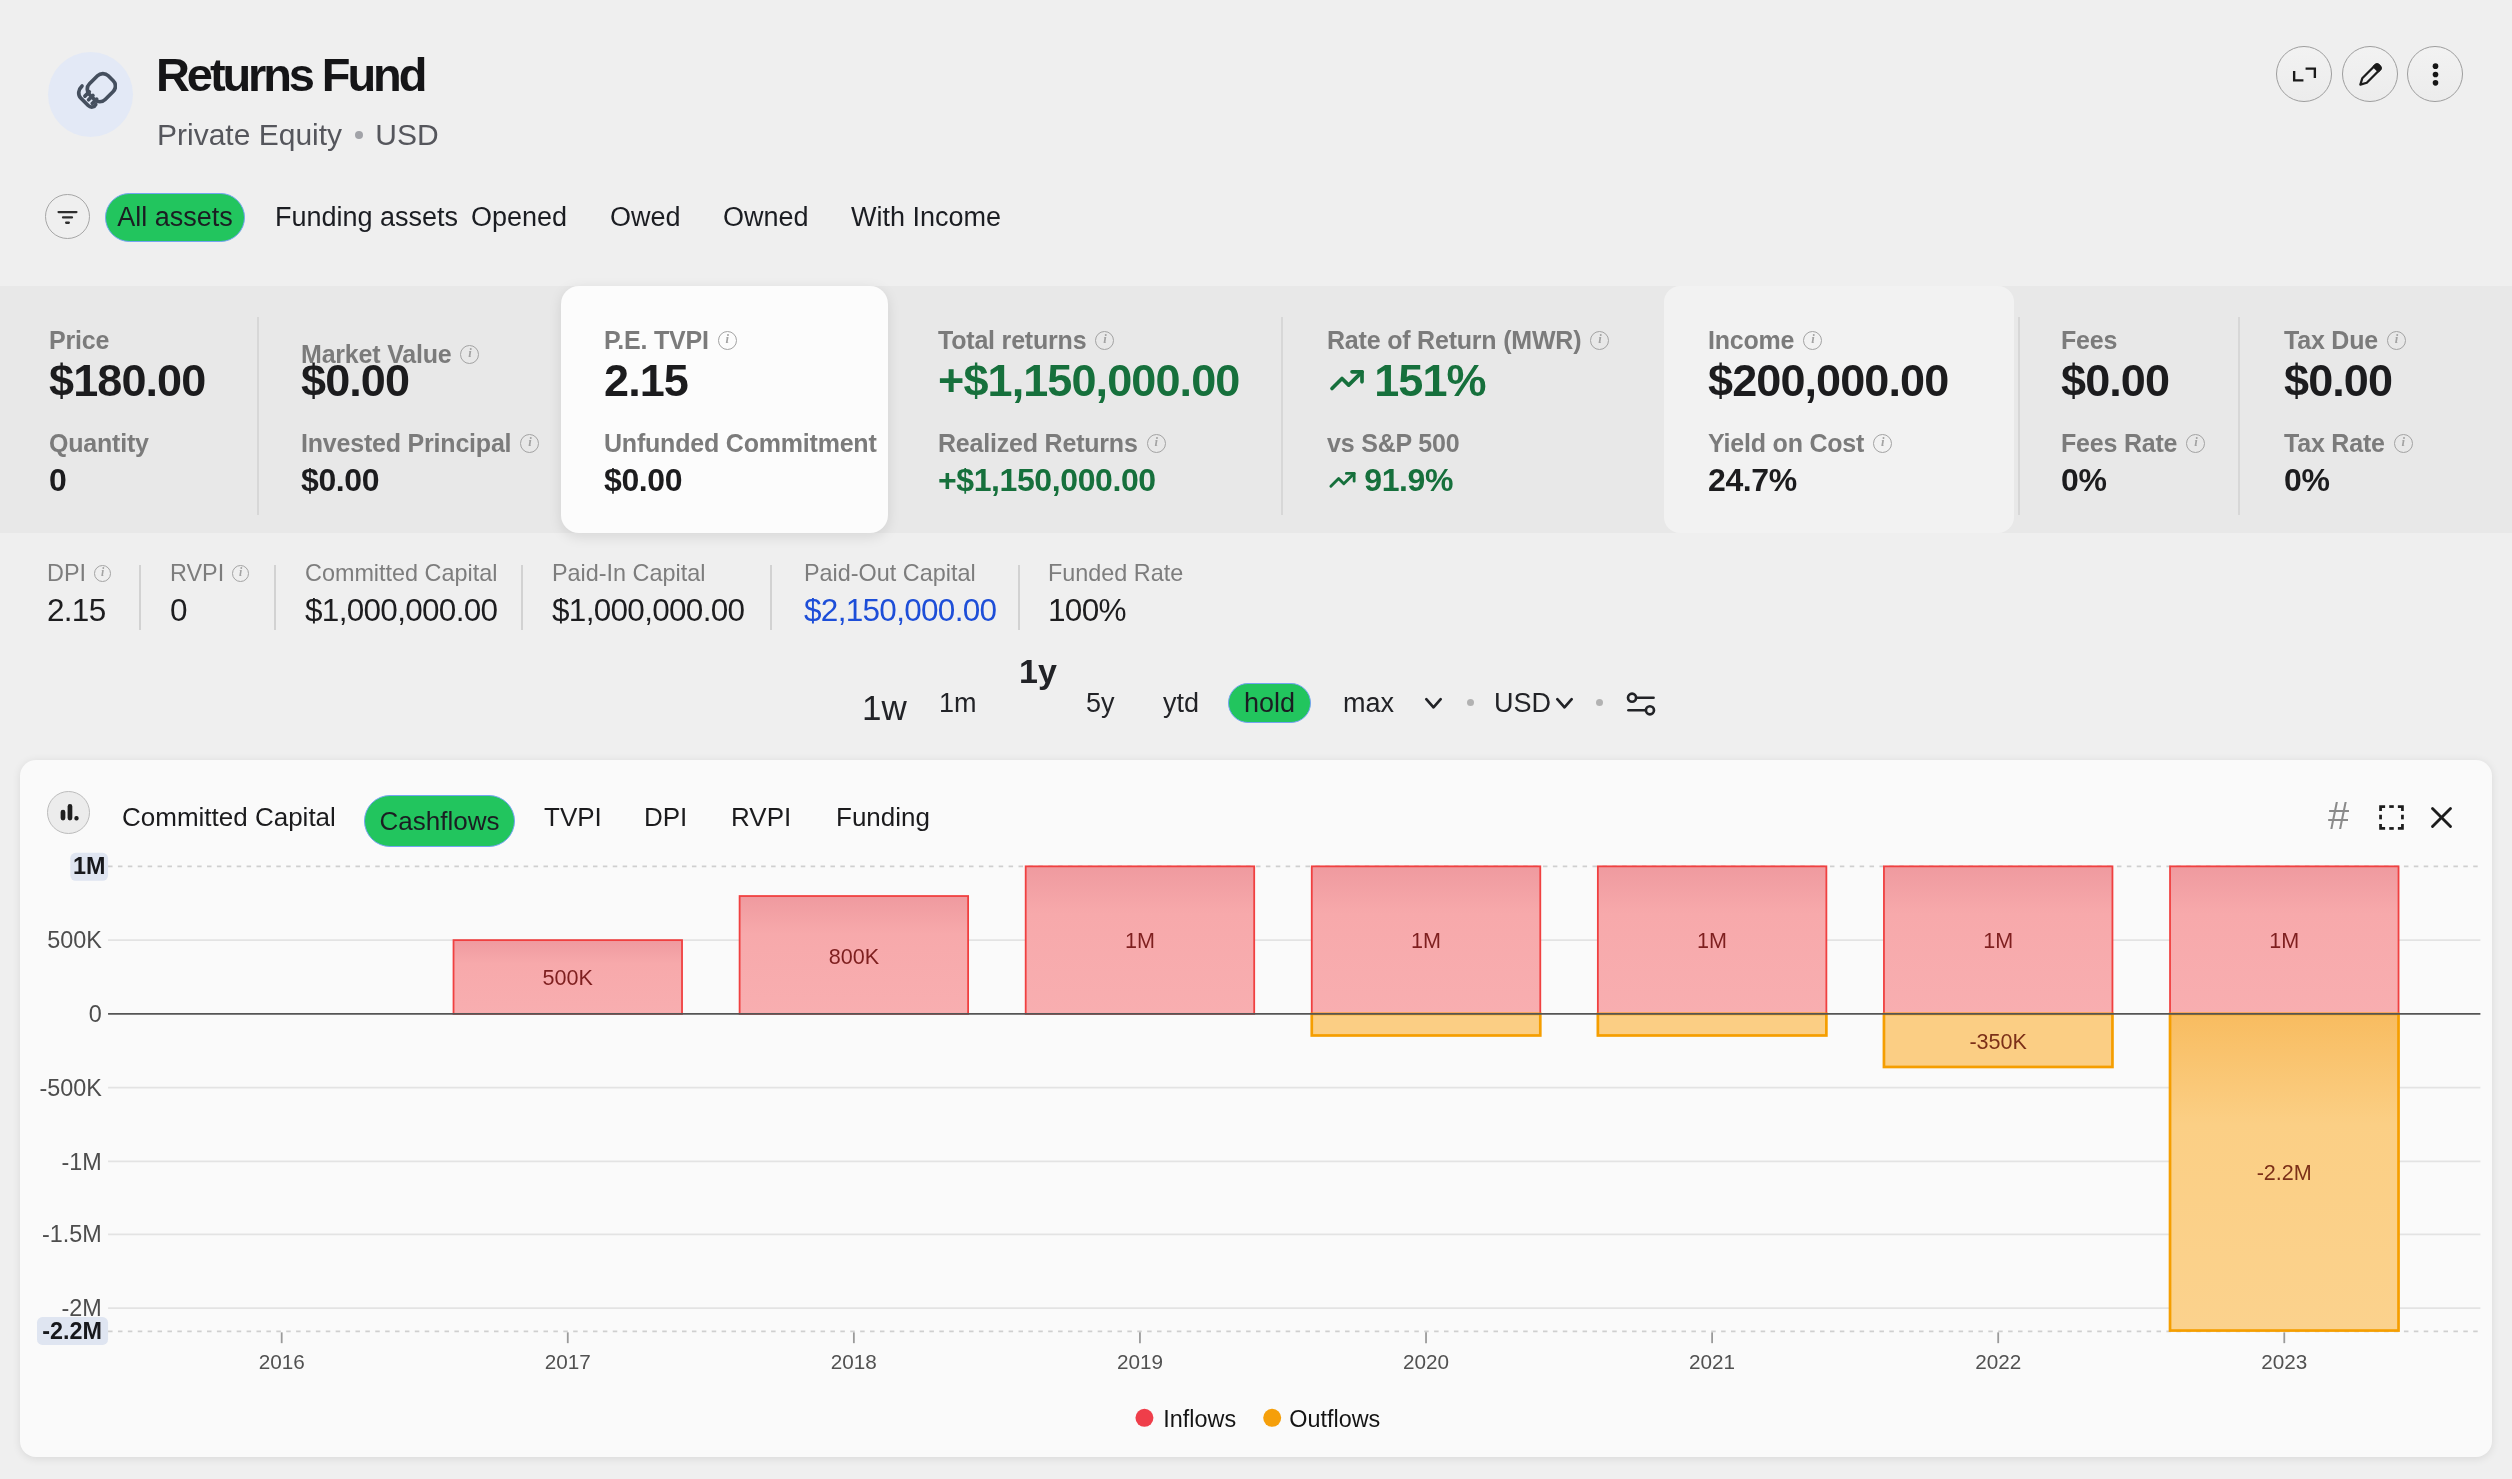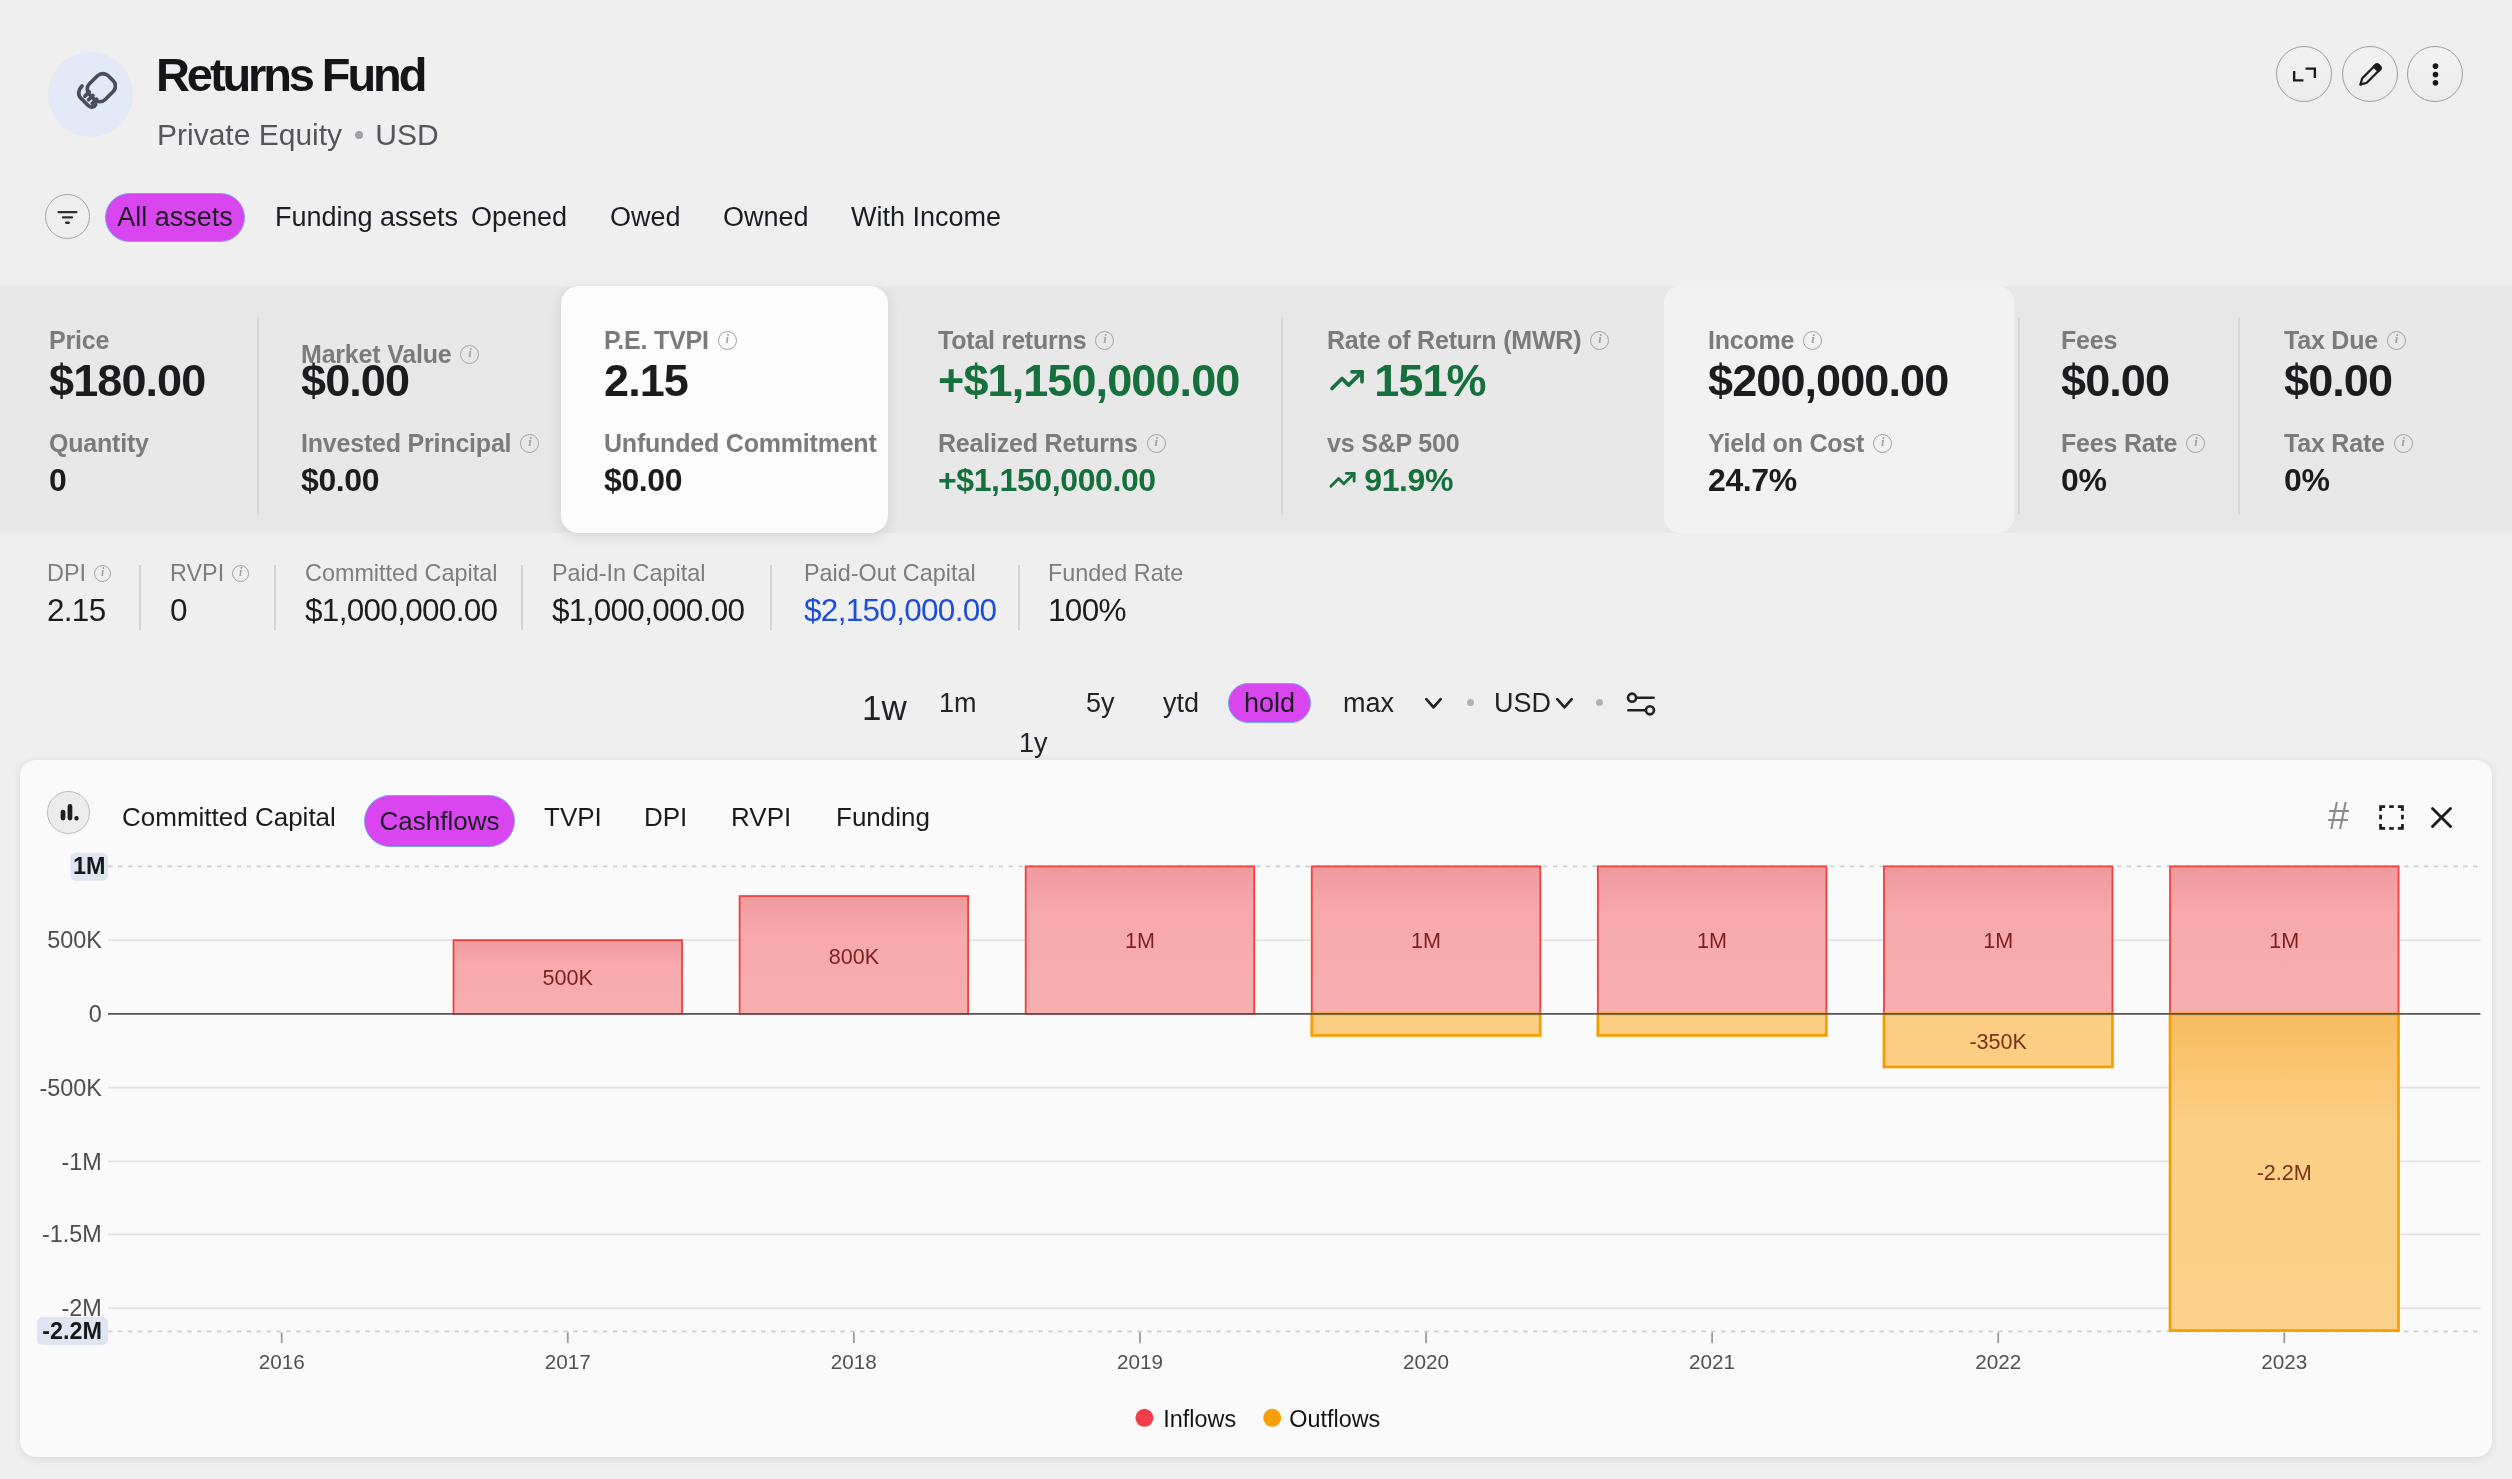--- a/index.html
+++ b/index.html
@@ -6,21 +6,21 @@
   html,body { width:2512px; height:1479px; overflow:hidden; }
   body { background:#efefef; font-family:"Liberation Sans", sans-serif; position:relative; }
   .abs { position:absolute; }
   .ctr { display:flex; align-items:center; justify-content:center; }
   .lbl { font-weight:bold; color:#7b7b7b; font-size:25px; letter-spacing:-0.2px; white-space:nowrap; display:flex; align-items:center; gap:9px;}
   .val { font-weight:bold; color:#1c1c1e; font-size:45px; letter-spacing:-0.9px; white-space:nowrap;}
   .sval { font-weight:bold; color:#1c1c1e; font-size:32px; letter-spacing:-0.4px; white-space:nowrap;}
   .green { color:#16703c; }
   .vdiv { position:absolute; width:1.8px; background:#d7d7d7; }
   .info { display:inline-block; width:19px; height:19px; border:1.8px solid #a3a3a3; border-radius:50%; color:#a3a3a3; font-size:12.6px; font-weight:bold; text-align:center; line-height:15.3px; font-family:"Liberation Serif",serif; font-style:italic; flex:0 0 auto; }
-  .pill { border-radius:899px; background:#d946ef; border:1.8px solid #74a4f1; display:flex; align-items:center; justify-content:center; color:#1b1d22; }
+  .pill { border-radius:899px; background:#22c55e; border:1.8px solid #74a4f1; display:flex; align-items:center; justify-content:center; color:#1b1d22; }
   .circbtn { border-radius:50%; border:1.8px solid #9e9e9e; background:linear-gradient(180deg,#f2f2f2,#ececec); display:flex; align-items:center; justify-content:center; }
 </style>
 </head>
 <body>
 
 <div class="abs ctr" style="left:48px;top:52px;width:85px;height:85px;border-radius:50%;background:#e3e9f6;">
   <svg width="52" height="52" viewBox="0 0 48 48" fill="none" stroke="#454f5e" stroke-width="3.4" stroke-linecap="round" stroke-linejoin="round">
     <g transform="translate(1.2,-0.8)">
     <rect x="22" y="5.5" width="20.5" height="24.5" rx="7" transform="rotate(45 32 18)"></rect>
     <path d="M17.2 25.8 L21.2 21.8"></path>
@@ -140,21 +140,21 @@
 <div class="abs" style="left:1048px;top:560px;font-size:23.4px;color:#7d7d7d;">Funded Rate</div>
 <div class="abs" style="left:1048px;top:592px;font-size:31.5px;color:#1d1d1f;letter-spacing:-0.7px;">100%</div>
 <div class="vdiv" style="left:139px;top:565px;height:65px;background:#d2d2d2;"></div>
 <div class="vdiv" style="left:274px;top:565px;height:65px;background:#d2d2d2;"></div>
 <div class="vdiv" style="left:521px;top:565px;height:65px;background:#d2d2d2;"></div>
 <div class="vdiv" style="left:770px;top:565px;height:65px;background:#d2d2d2;"></div>
 <div class="vdiv" style="left:1018px;top:565px;height:65px;background:#d2d2d2;"></div>
 
 <div class="abs" style="left:862px;top:688px;font-size:35px;font-weight:500;color:#222327;">1w</div>
 <div class="abs" style="left:939px;top:688px;font-size:27px;font-weight:500;color:#222327;">1m</div>
-<div class="abs" style="left:1019px;top:728px;font-size:27px;font-weight:400;color:#222327;">1y</div>
+<div class="abs" style="left:1019px;top:652px;font-size:34px;font-weight:700;color:#222327;">1y</div>
 <div class="abs" style="left:1086px;top:688px;font-size:27px;font-weight:500;color:#222327;">5y</div>
 <div class="abs" style="left:1163px;top:688px;font-size:27px;font-weight:500;color:#222327;">ytd</div>
 <div class="abs pill" style="left:1228px;top:683px;width:83px;height:40px;font-size:27px;font-weight:500;">hold</div>
 <div class="abs" style="left:1343px;top:688px;font-size:27px;font-weight:500;color:#222327;">max</div>
 <svg class="abs" style="left:1418px;top:692px;" width="31" height="23.4" viewBox="0 0 34 26" fill="none" stroke="#222327" stroke-width="3" stroke-linecap="round" stroke-linejoin="round">
     <polyline points="9,8 17,17 25,8"></polyline>
   </svg>
 <div class="abs" style="left:1467px;top:699px;width:7.2px;height:7.2px;border-radius:50%;background:#b2b2b2;"></div>
 <div class="abs" style="left:1494px;top:688px;font-size:27px;font-weight:500;color:#222327;">USD</div>
 <svg class="abs" style="left:1549px;top:692px;" width="31" height="23.4" viewBox="0 0 34 26" fill="none" stroke="#222327" stroke-width="3" stroke-linecap="round" stroke-linejoin="round">

